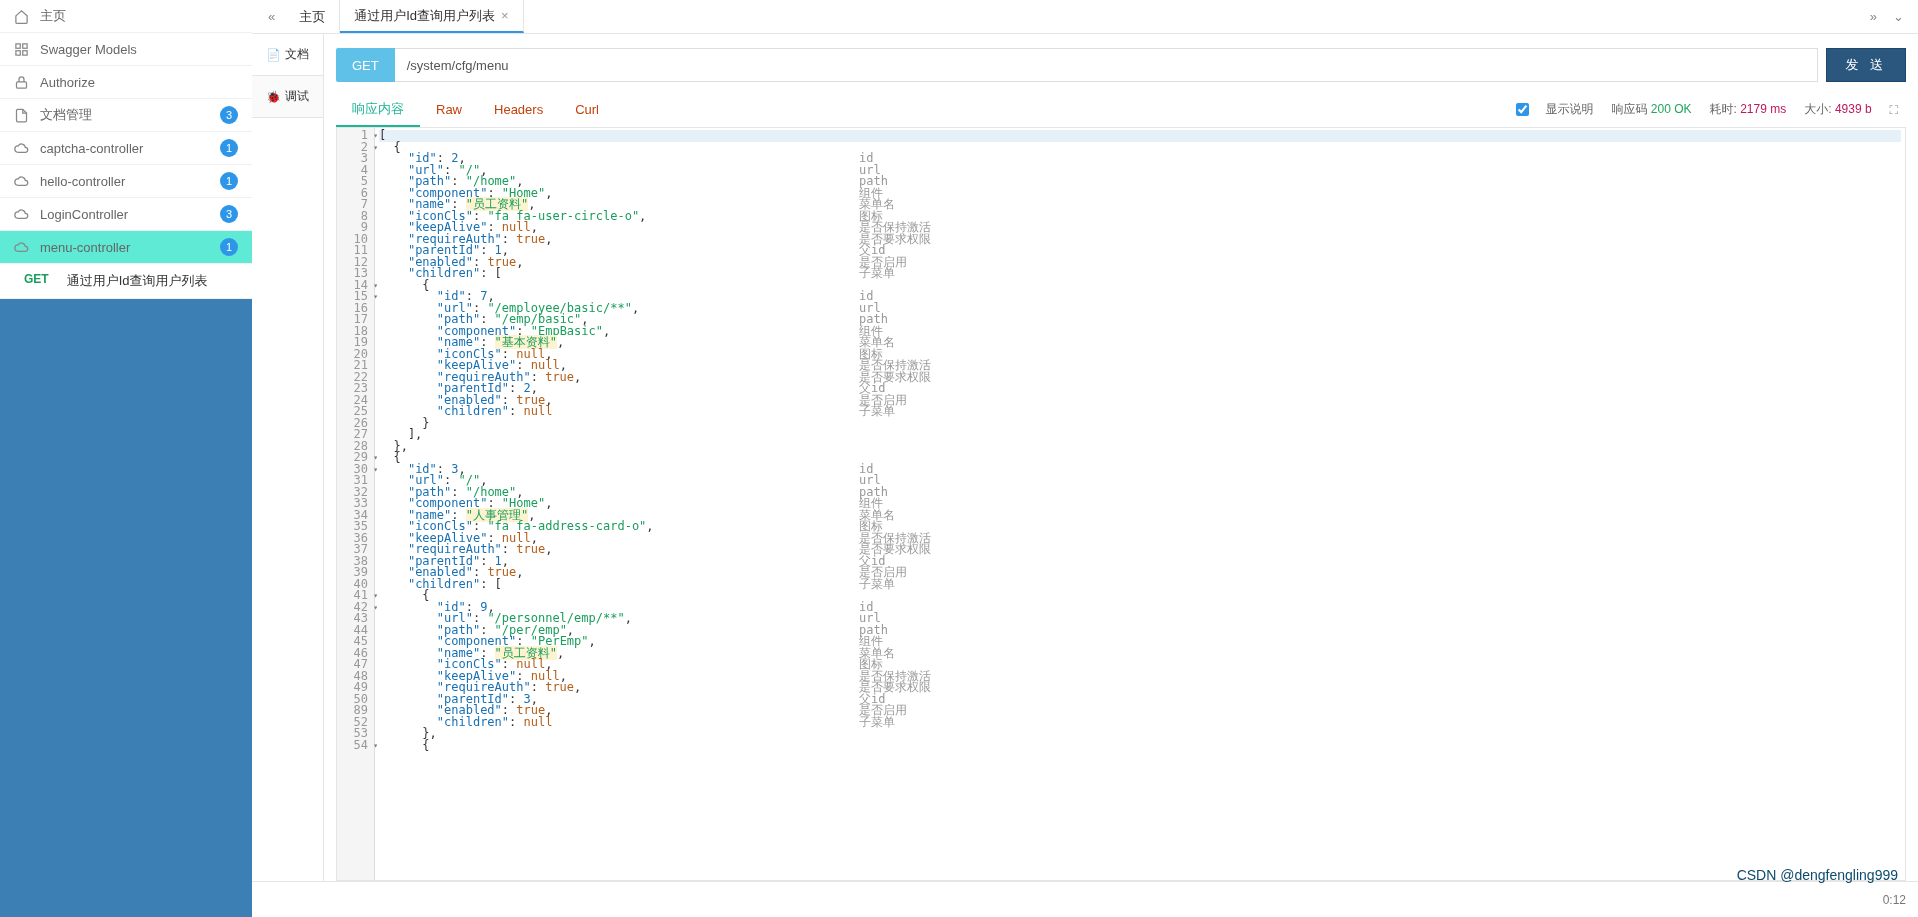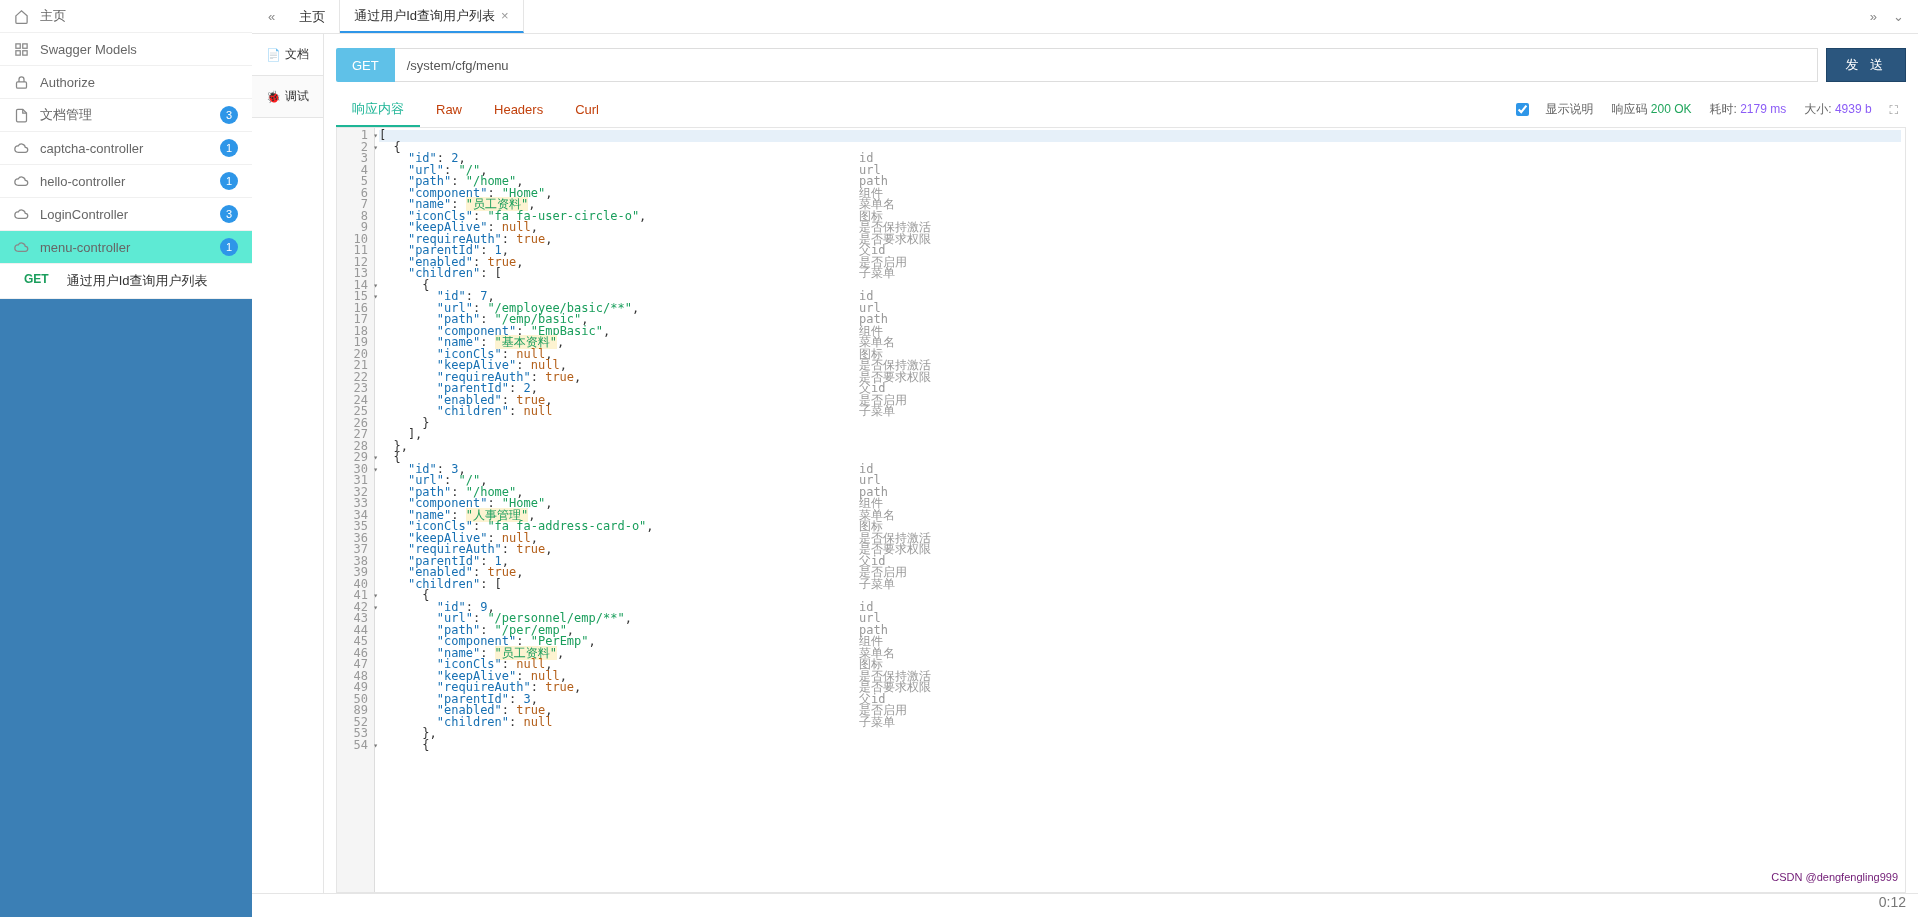--- a/index.html
+++ b/index.html
@@ -29,38 +29,38 @@
 .reqbar { display: flex; align-items: stretch; margin-bottom: 10px; }
 .method-chip { background: #5fc1e8; color: #fff; padding: 0 16px; display: flex; align-items: center; font-size: 13px; border-radius: 2px 0 0 2px; }
 .urlbox { flex: 1; border: 1px solid #ddd; border-left: none; padding: 16px 12px; display: flex; align-items: center; color: #555; height: 32px; }
 .send-btn { background: #2b567e; color: #fff; padding: 0 18px; margin-left: 8px; border: 1px solid #1f4568; cursor: pointer; display: flex; align-items: center; letter-spacing: 4px; }
 .resp-tabs { display: flex; align-items: center; border-bottom: 1px solid #e5e5e5; height: 36px; }
 .resp-tab { padding: 0 16px; height: 100%; display: flex; align-items: center; cursor: pointer; color: #c2410c; }
 .resp-tab.active { color: #1eb596; border-bottom: 2px solid #1eb596; }
 .resp-info { margin-left: auto; display: flex; align-items: center; gap: 18px; font-size: 12px; color: #666; padding-right: 8px;}
 .resp-info .chk { display: flex; align-items: center; gap: 16px; }
 .resp-info .v { color: #20a55c; }
-.resp-info .v2 { color: #8b5cf6; }
+.resp-info .v2 { color: #be185d; }
 .expand-icon { cursor: pointer; color: #888; }
 .codewrap { flex: 1; display: flex; border: 1px solid #e5e5e5; border-top: none; overflow: hidden; position: relative;}
 .gutter { background: #f5f5f5; color: #999; text-align: right; padding: 2px 6px 2px 4px; font-family: Consolas, monospace; font-size: 12px; line-height: 11.5px; border-right: 1px solid #ddd; user-select: none; min-width: 38px;}
 .gutter .ln { height: 11.5px; position: relative;}
 .gutter .fold::after { content: "▾"; position: absolute; right: -10px; font-size: 8px; color: #777;}
 .code { flex: 1; font-family: Consolas, monospace; font-size: 12px; line-height: 11.5px; padding: 2px 4px; white-space: pre; overflow: auto; color: #333; position: relative;}
 .code .line { height: 11.5px; display: block;}
 .code .line.hl { background: #e6f0f9;}
 .comments { position: absolute; left: 484px; top: 2px; font-family: Consolas, monospace; font-size: 12px; line-height: 11.5px; color: #999; }
 .comments .cline { height: 11.5px; }
 .k { color: #1770b3; } 
 .s { color: #1a9e5c; } 
 .sh { color: #1a9e5c; background: #fdf3d1; } 
 .n { color: #1770b3; } 
 .b { color: #b35f1a; } 
-.watermark { position: absolute; right: 20px; bottom: 34px; color: #701a75; font-size: 11px; }
-.botstrip { height: 24px; border-top: 1px solid #e5e5e5; display: flex; align-items: flex-start; justify-content: flex-end; padding: 0 12px; font-size: 14px; color: #777; }
+.watermark { position: absolute; right: 20px; bottom: 34px; color: #0c4a6e; font-size: 14px; }
+.botstrip { height: 36px; border-top: 1px solid #e5e5e5; display: flex; align-items: center; justify-content: flex-end; padding: 0 12px; font-size: 12px; color: #777; }
 input[type=checkbox]{ accent-color: #2e96e8;}
 </style>
 </head>
 <body>
 
 <div class="app">
   <div class="sidebar" id="sidebar">
       <div class="sidebar-item">
         <span class="icon">
           <svg width="15" height="15" viewBox="0 0 24 24" fill="none" stroke="currentColor" stroke-width="2">

